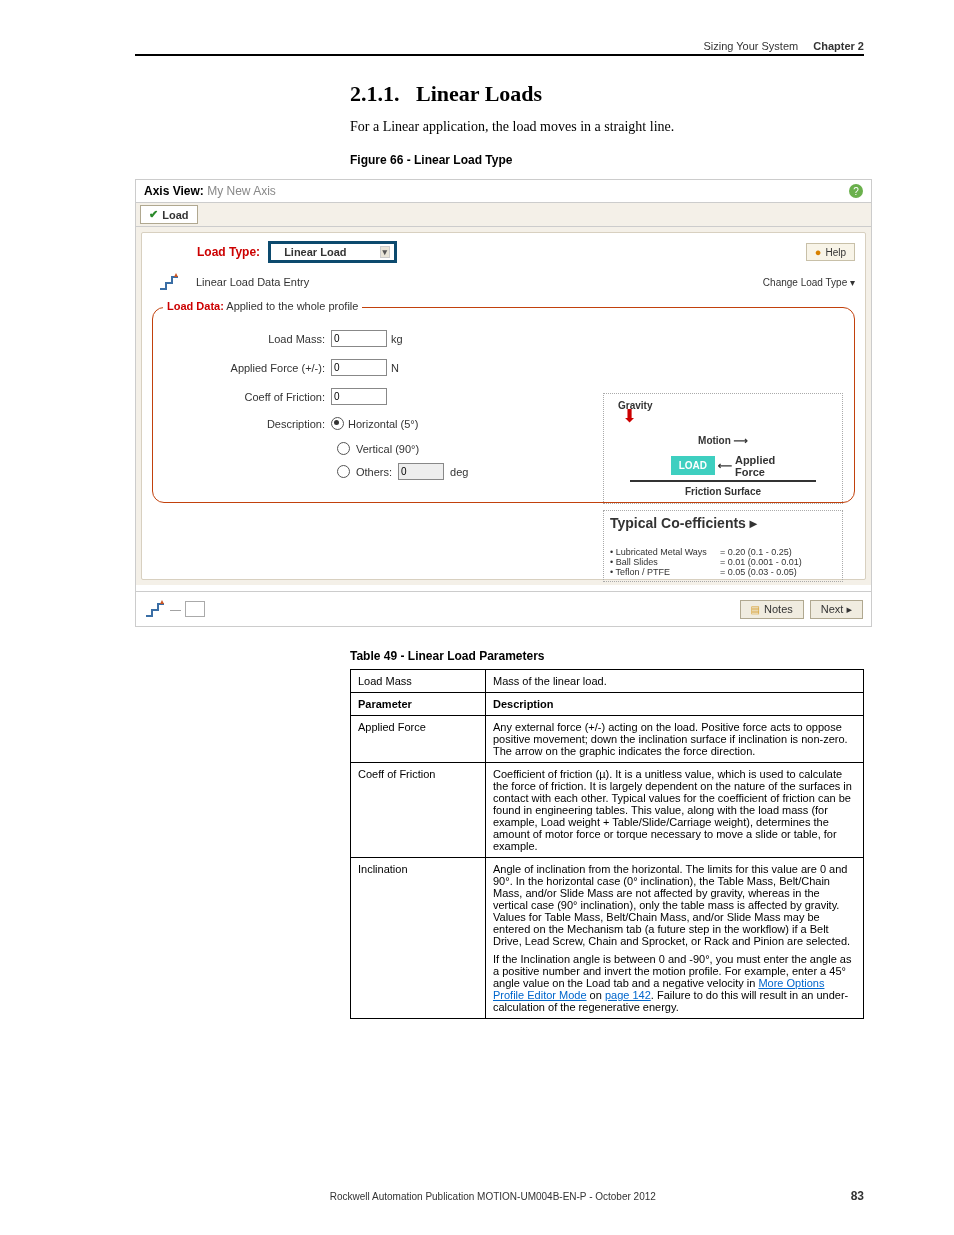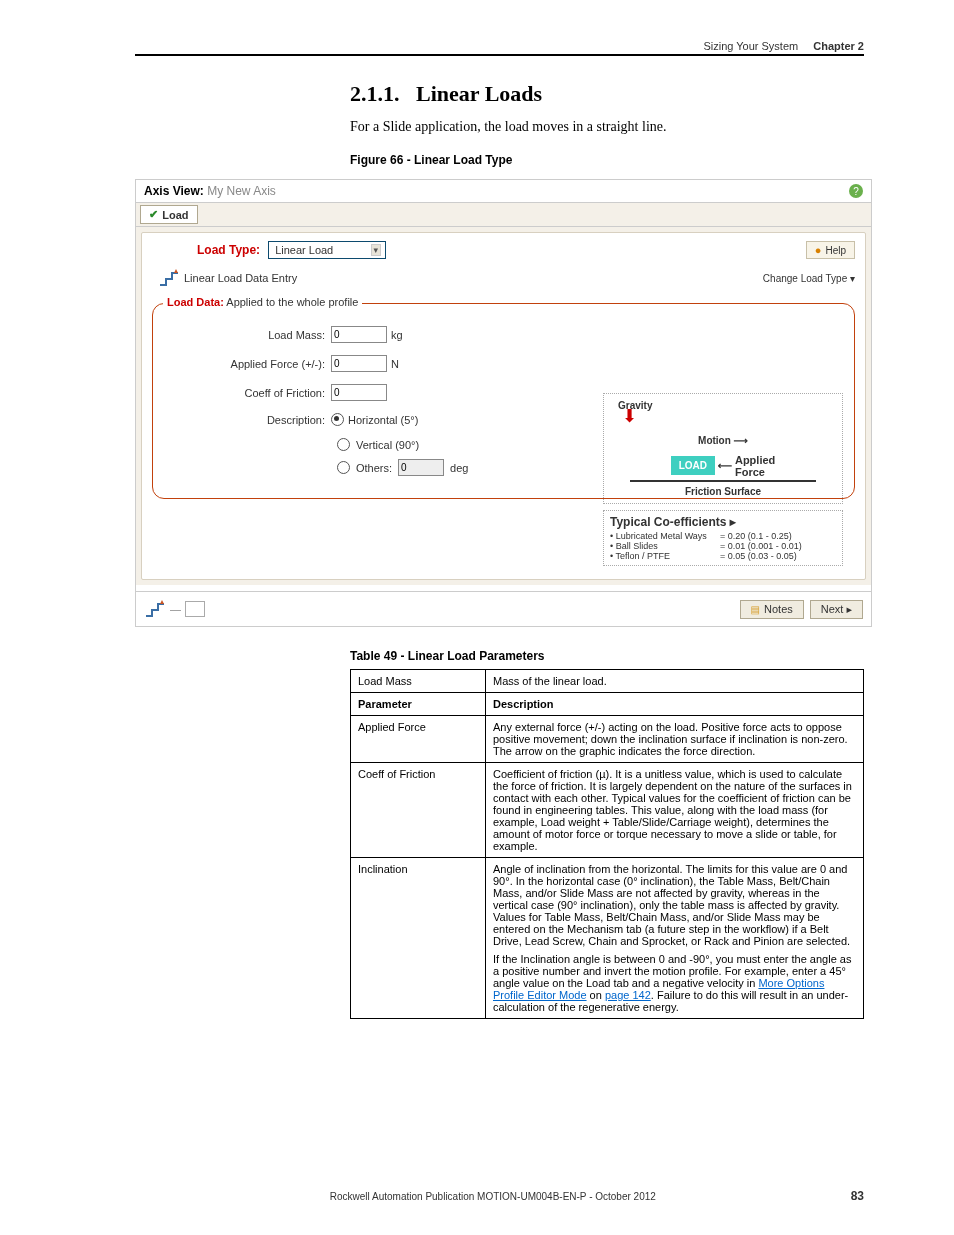--- a/index.html
+++ b/index.html
@@ -55,32 +55,32 @@
     display: inline-flex; align-items: center; gap: 4px;
     background: #fff; border: 1px solid #b0a890; padding: 2px 8px;
     font-weight: bold; font-size: 11px;
   }
   .check-icon { color: #2a8a2a; font-size: 11px; }
   .panel { background: #f4f0e8; padding: 5px; }
   .subpanel { background: #fff; border: 1px solid #d8d0c0; border-radius: 2px; padding: 8px 10px; }
   .load-type-row { display: flex; align-items: center; gap: 8px; margin-bottom: 4px; margin-left: 45px; }
   .load-type-label { color: #cc0000; font-weight: bold; font-size: 12px; }
   .combo {
-    border: 1px solid #0c4a6e; background: #fff; padding: 2px 20px 2px 6px;
-    position: relative; display: inline-block; min-width: 90px; font-size: 11px;
+    border: 3px solid #0c4a6e; background: #fff; padding: 2px 20px 2px 13px;
+    position: relative; display: inline-block; min-width: 90px; font-size: 11px; font-weight: bold;
   }
   .combo::after { content: "▾"; position: absolute; right: 4px; top: 2px; font-size: 9px; color: #555; background:#e8e4d8; padding:0 2px; border:1px solid #ccc;}
   .help-btn {
     border: 1px solid #c8c0a8; background: #f8f4e8; padding: 2px 8px;
     font-size: 10px; display: inline-flex; align-items: center; gap: 4px;
     margin-left: auto;
   }
   .help-icon { color: #d88000; font-size: 11px; }
   .entry-title-row { display: flex; align-items: center; gap: 8px; padding: 4px 0 6px 6px; justify-content: space-between;}
-  .entry-title-row .left{display:flex;align-items:center;gap:4px;}
+  .entry-title-row .left{display:flex;align-items:center;gap:16px;}
   .stairs-icon { width: 22px; height: 22px; display: inline-block; position: relative; }
   .stairs-icon svg { width: 22px; height: 22px; }
   .change-type { font-size: 10px; color: #333; }
   .fieldset {
     border: 1px solid #c2410c; border-radius: 12px; padding: 10px 12px 14px;
     position: relative; margin-top: 8px;
   }
   .fieldset-legend {
     position: absolute; top: -8px; left: 10px; background: #fff;
     padding: 0 4px; font-size: 11px;
@@ -104,21 +104,21 @@
   .gravity-arrow { color: #cc0000; font-size: 18px; text-align:left; padding-left:12px; line-height:10px;}
   .motion-row{margin:14px 0 8px;font-weight:bold;}
   .load-block {
     display: inline-block; background: #3ecfc0; color: #fff; font-weight: bold;
     padding: 4px 8px; font-size: 10px;
   }
   .applied-force-label{display:inline-block;font-weight:bold;font-size:11px;text-align:left;vertical-align:middle;}
   .friction-surface{border-top:2px solid #333;margin:2px 20px 0;position:relative;}
   .friction-label{font-weight:bold;margin-top:4px;}
   .coeff-box{border:1px dotted #aaa;padding:4px 6px;margin-top:6px;text-align:left;font-size:9px;}
-  .coeff-title{font-weight:bold;font-size:12px;margin-bottom:2px;}
+  .coeff-title{font-weight:bold;font-size:14px;margin-bottom:16px;}
   .coeff-row{display:flex;}
   .coeff-name{width:110px;}
   .bottom-bar {
     background: #fff; border-top: 1px solid #ccc; padding: 6px 8px;
     display: flex; align-items: center; justify-content: space-between;
     margin-top: 6px;
   }
   .mini-icons{display:flex;align-items:center;gap:4px;}
   .mini-box{width:18px;height:14px;border:1px solid #aaa;display:inline-block;}
   .btn-small{border:1px solid #b0a890;background:#f0ece0;padding:2px 10px;font-size:11px;display:inline-flex;align-items:center;gap:4px;}
@@ -153,21 +153,21 @@
     <span class="chapter-title">Sizing Your System</span>
     <span class="chapter-num">Chapter 2</span>
   </div>
 
   <div class="content-area">
     <h2 class="section-heading">
       <span>2.1.1.</span>
       &nbsp;&nbsp;<span>Linear Loads</span>
     </h2>
 
-    <p class="body-text">For a Slide application, the load moves in a straight line.</p>
+    <p class="body-text">For a Linear application, the load moves in a straight line.</p>
 
     <div class="figure-caption">Figure 66 - Linear Load Type</div>
 
     <div class="screenshot">
       <div class="axis-view-bar">
         <span>
           <span class="label">Axis View:</span>
           <span class="value">My New Axis</span>
         </span>
         <span class="help-green">?</span>

